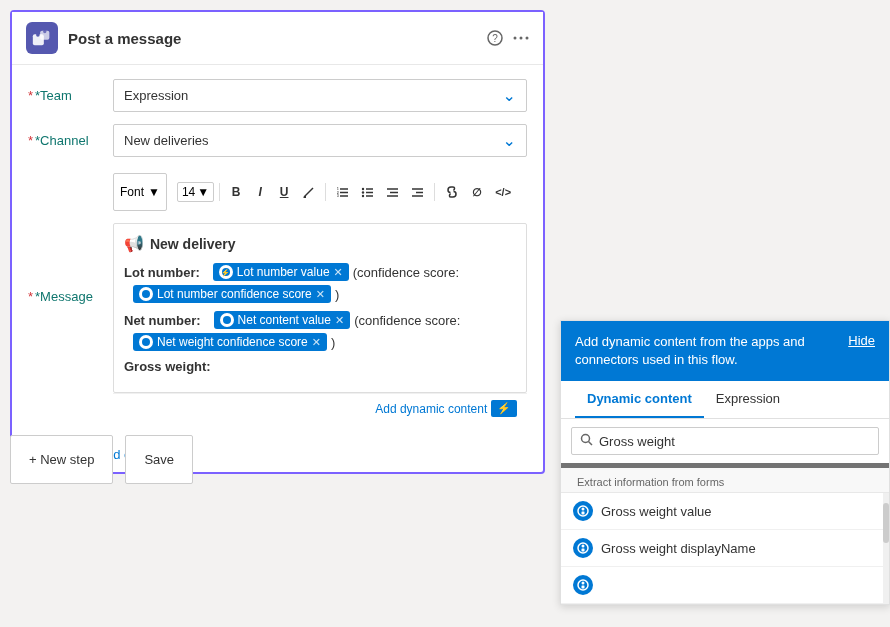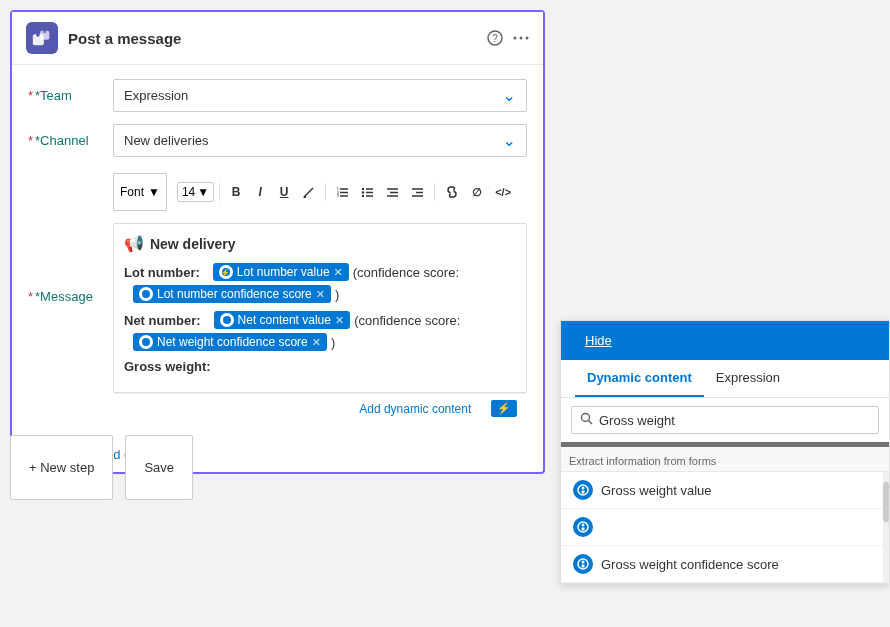--- a/index.html
+++ b/index.html
@@ -252,21 +252,21 @@
       padding: 6px 10px;
       border-top: 1px solid #f0f0f0;
     }
 
     .add-dynamic-btn {
       color: #0078d4;
       font-size: 12px;
       cursor: pointer;
       display: flex;
       align-items: center;
-      gap: 20px;
+      gap: 4px;
     }
 
     .dynamic-icon-box {
       background: #0078d4;
       color: #fff;
       padding: 2px 6px;
       border-radius: 2px;
       font-size: 11px;
     }
 
@@ -299,21 +299,21 @@
       border-radius: 2px;
       color: #333;
       display: flex;
       align-items: center;
       gap: 4px;
     }
 
     .btn-save {
       border: 1px solid #ccc;
       background: #fff;
-      padding: 24px 18px;
+      padding: 16px 18px;
       font-size: 13px;
       cursor: pointer;
       border-radius: 2px;
       color: #333;
     }
 
     
     .dynamic-panel {
       position: absolute;
       top: 320px;
@@ -393,21 +393,21 @@
     .search-input {
       border: none;
       outline: none;
       font-size: 13px;
       color: #333;
       flex: 1;
       background: transparent;
     }
 
     .panel-section-label {
-      padding: 8px 8px 4px;
+      padding: 8px 16px 4px;
       font-size: 11px;
       color: #666;
       background: #f8f8f8;
       border-bottom: 1px solid #e8e8e8;
     }
 
     .panel-item {
       display: flex;
       align-items: center;
       padding: 8px 12px;
@@ -683,20 +683,21 @@
     <span>+ New step</span>
   </button>
   <button class="btn-save">
     <span>Save</span>
   </button>
 </div>
 
 <div class="dynamic-panel">
 
   <div class="panel-header">
+    <span class="panel-header-text">Add dynamic content from the apps and connectors used in this flow.</span>
     <span class="hide-btn">Hide</span>
   </div>
 
   <div class="panel-tabs">
     <div class="panel-tab active">Dynamic content</div>
     <div class="panel-tab">Expression</div>
   </div>
 
   <div class="panel-search">
     <div class="search-box">
@@ -725,30 +726,30 @@
         <span class="panel-item-label">Gross weight value</span>
       </div>
       <div class="panel-item">
         <div class="panel-item-icon">
           <svg viewBox="0 0 12 12" fill="#fff">
               <circle cx="6" cy="6" r="5" fill="none" stroke="#fff" stroke-width="1.5"></circle>
               <circle cx="6" cy="4" r="1.5" fill="#fff"></circle>
               <rect x="4.5" y="6.5" width="3" height="3" rx="0.5" fill="#fff"></rect>
             </svg>
         </div>
+        <span class="panel-item-label">Gross weight displayName</span>
       </div>
       <div class="panel-item">
         <div class="panel-item-icon">
           <svg viewBox="0 0 12 12" fill="#fff">
               <circle cx="6" cy="6" r="5" fill="none" stroke="#fff" stroke-width="1.5"></circle>
               <circle cx="6" cy="4" r="1.5" fill="#fff"></circle>
               <rect x="4.5" y="6.5" width="3" height="3" rx="0.5" fill="#fff"></rect>
             </svg>
         </div>
-        <span class="panel-item-label">Gross weight confidence score</span>
       </div>
     </div>
 
     <div class="scrollbar-track">
       <div class="scrollbar-thumb"></div>
     </div>
   </div>
 </div>
 
 </body></html>

